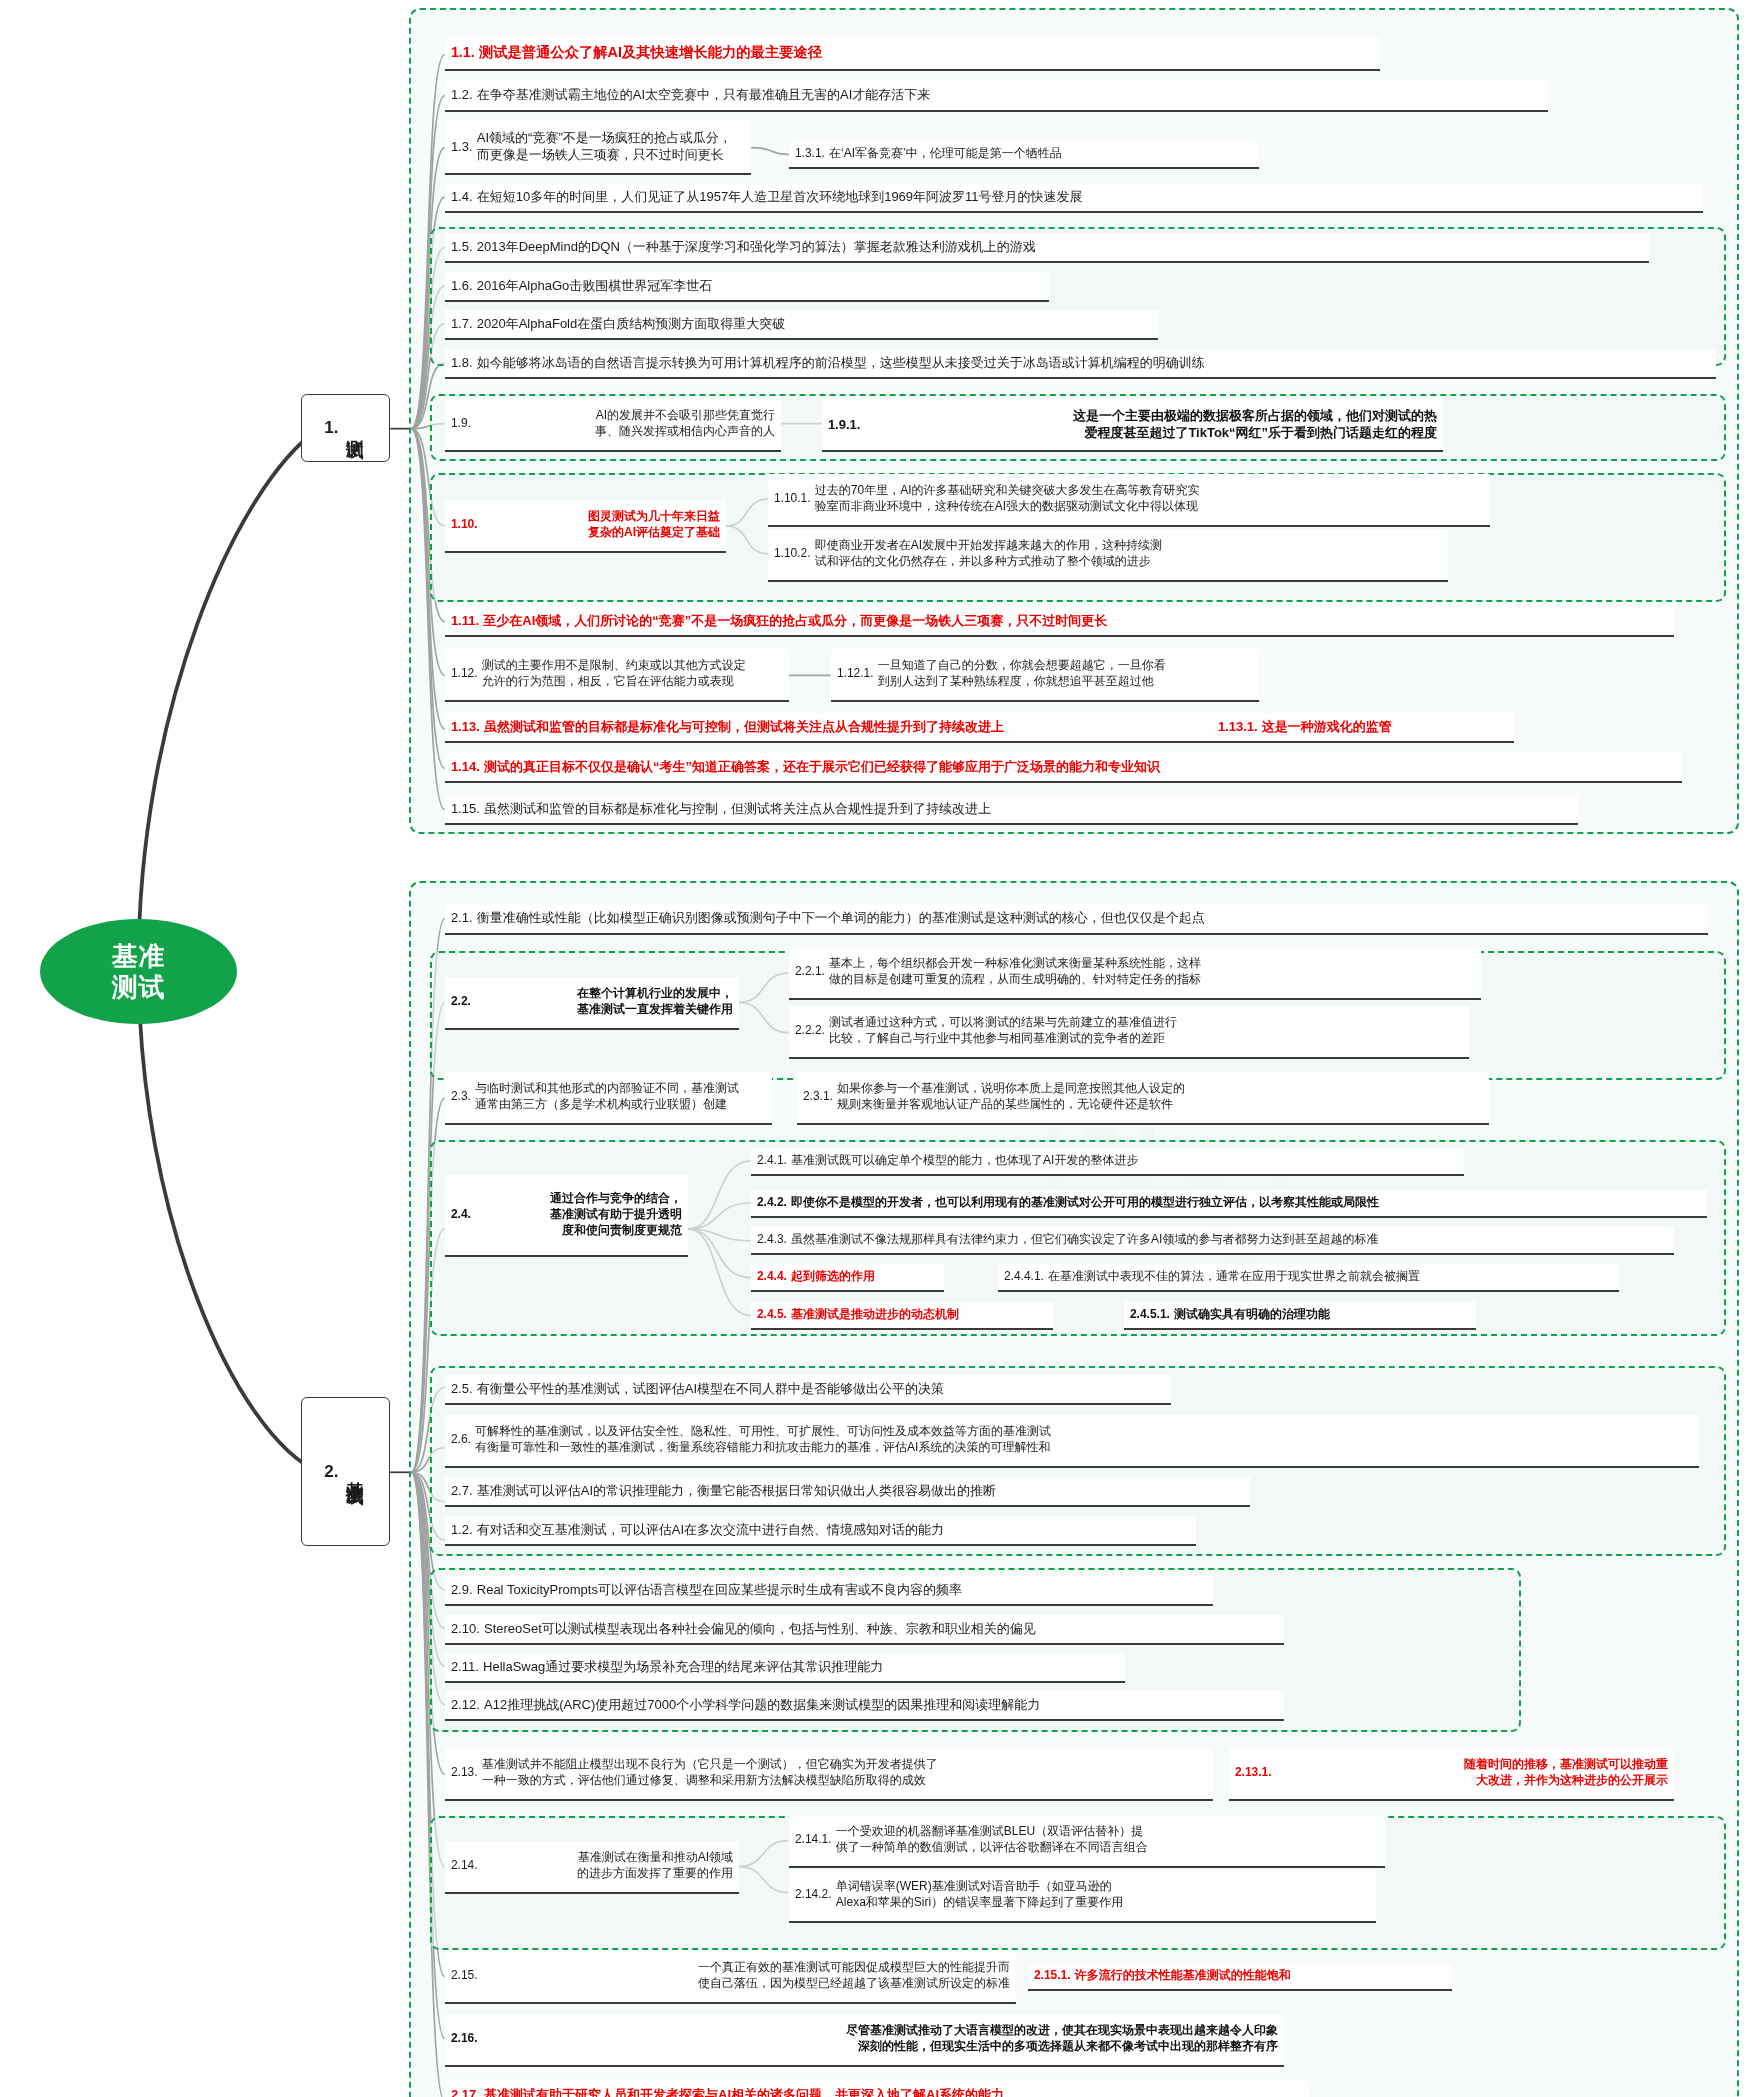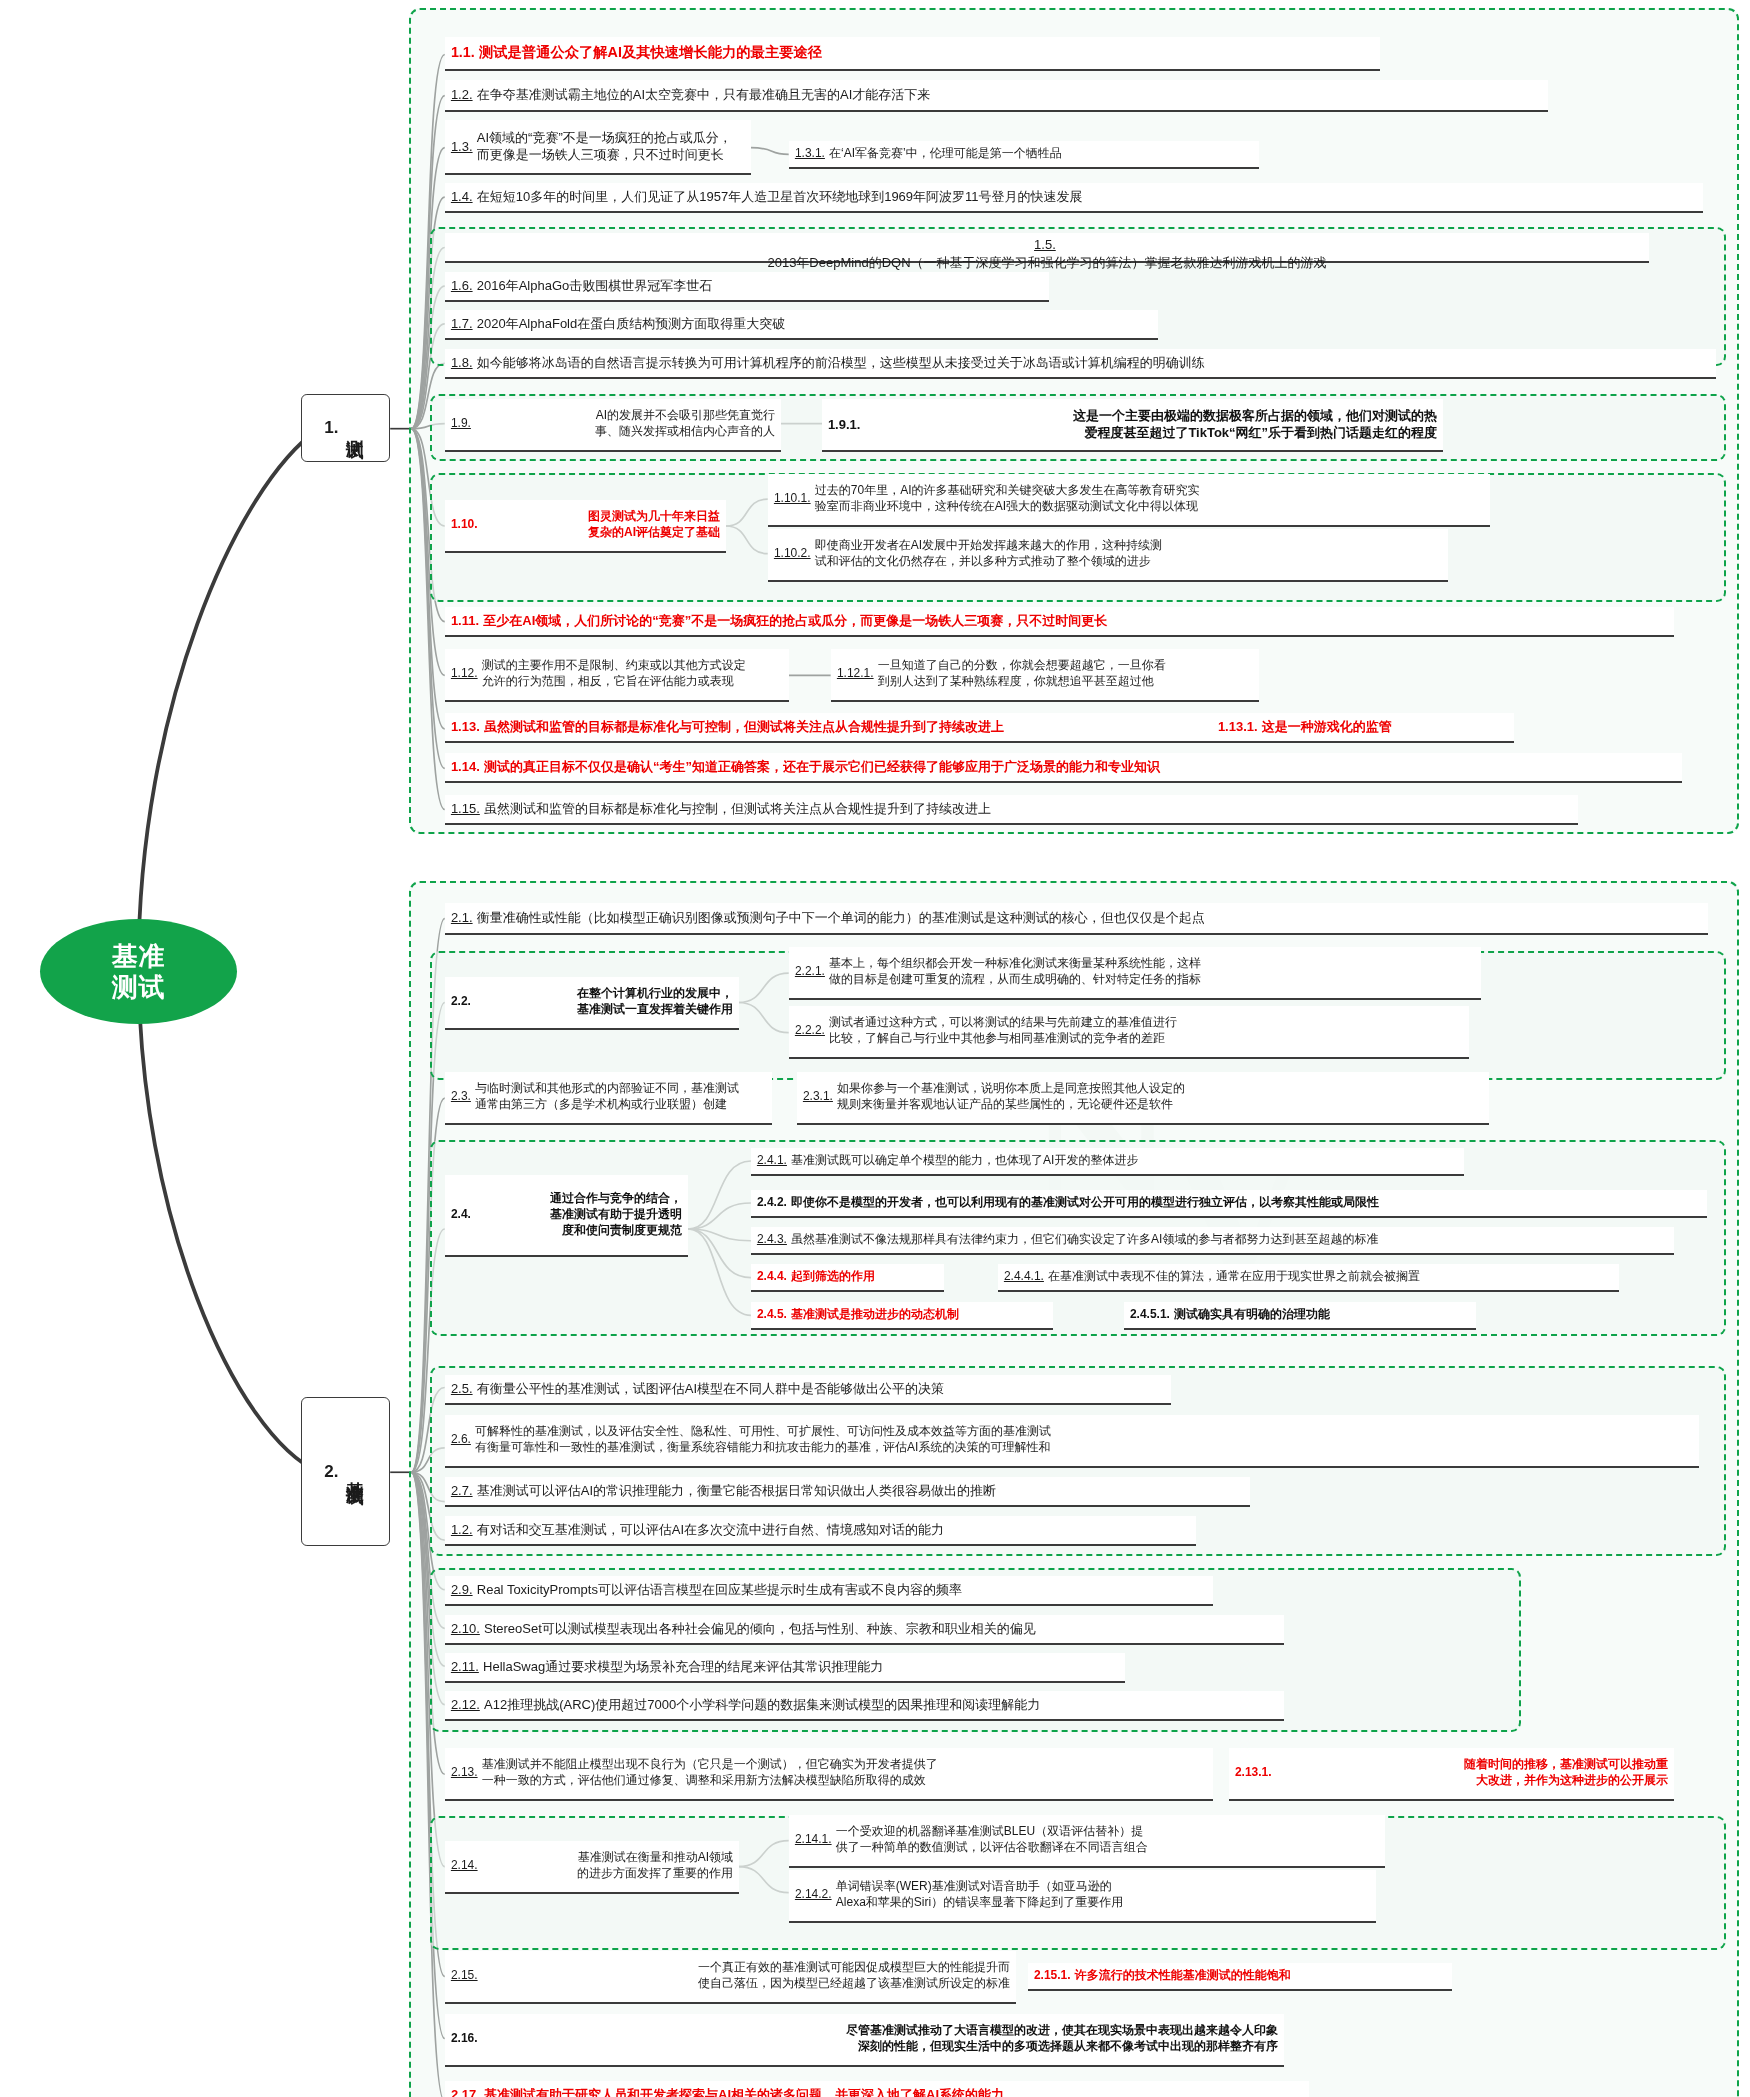--- a/index.html
+++ b/index.html
@@ -35,21 +35,21 @@
     padding:3.4px 5.9px 4.2px 5.9px;
     line-height:1.32;
   }
   .topic .idx{font-weight:bold;flex:0 0 auto;margin-right:4.2px;white-space:nowrap;align-self:center;}
   .topic .body{flex:1 1 auto;}
   .topic .body .ln{display:block;white-space:nowrap;}
   .topic.center .body{text-align:right;}
   .topic.red,.topic.red .idx{color:#ee0000;font-weight:bold;}
   .topic.bold,.topic.bold .idx{font-weight:bold;color:#111;}
   .topic.plain{color:#1b1b1b;font-weight:normal;}
-  .topic.plain .idx{font-weight:normal;text-decoration:underline;}
+  .topic.plain .idx{font-weight:normal;}
 
   
   .frame{
     position:absolute;box-sizing:border-box;
     border:2.9px dashed #0ea34a;border-radius:9.2px;
     background:rgba(241,248,244,0.55);
     pointer-events:none;
   }
   .frame.branchA{border-radius:11px;}
 
@@ -188,21 +188,21 @@
   <div class="topic plain" style="left:789px;top:141px;width:470px;height:28px;font-size:12px;">
     <span class="idx">1.3.1.</span>
     <span class="body">在‘AI军备竞赛’中，伦理可能是第一个牺牲品</span>
   </div>
 
   <div class="topic plain" style="left:445px;top:183px;width:1258px;height:30px;font-size:13px;">
     <span class="idx">1.4.</span>
     <span class="body">在短短10多年的时间里，人们见证了从1957年人造卫星首次环绕地球到1969年阿波罗11号登月的快速发展</span>
   </div>
 
-  <div class="topic plain" style="left:445px;top:233px;width:1204px;height:30px;font-size:13px;flex-direction:column;">
+  <div class="topic plain" style="left:445px;top:233px;width:1204px;height:30px;font-size:13px;">
     <span class="idx">1.5.</span>
     <span class="body">2013年DeepMind的DQN（一种基于深度学习和强化学习的算法）掌握老款雅达利游戏机上的游戏</span>
   </div>
 
   <div class="topic plain" style="left:445px;top:272px;width:604px;height:30px;font-size:13px;">
     <span class="idx">1.6.</span>
     <span class="body">2016年AlphaGo击败围棋世界冠军李世石</span>
   </div>
 
   <div class="topic plain" style="left:445px;top:310px;width:713px;height:30px;font-size:13px;">

